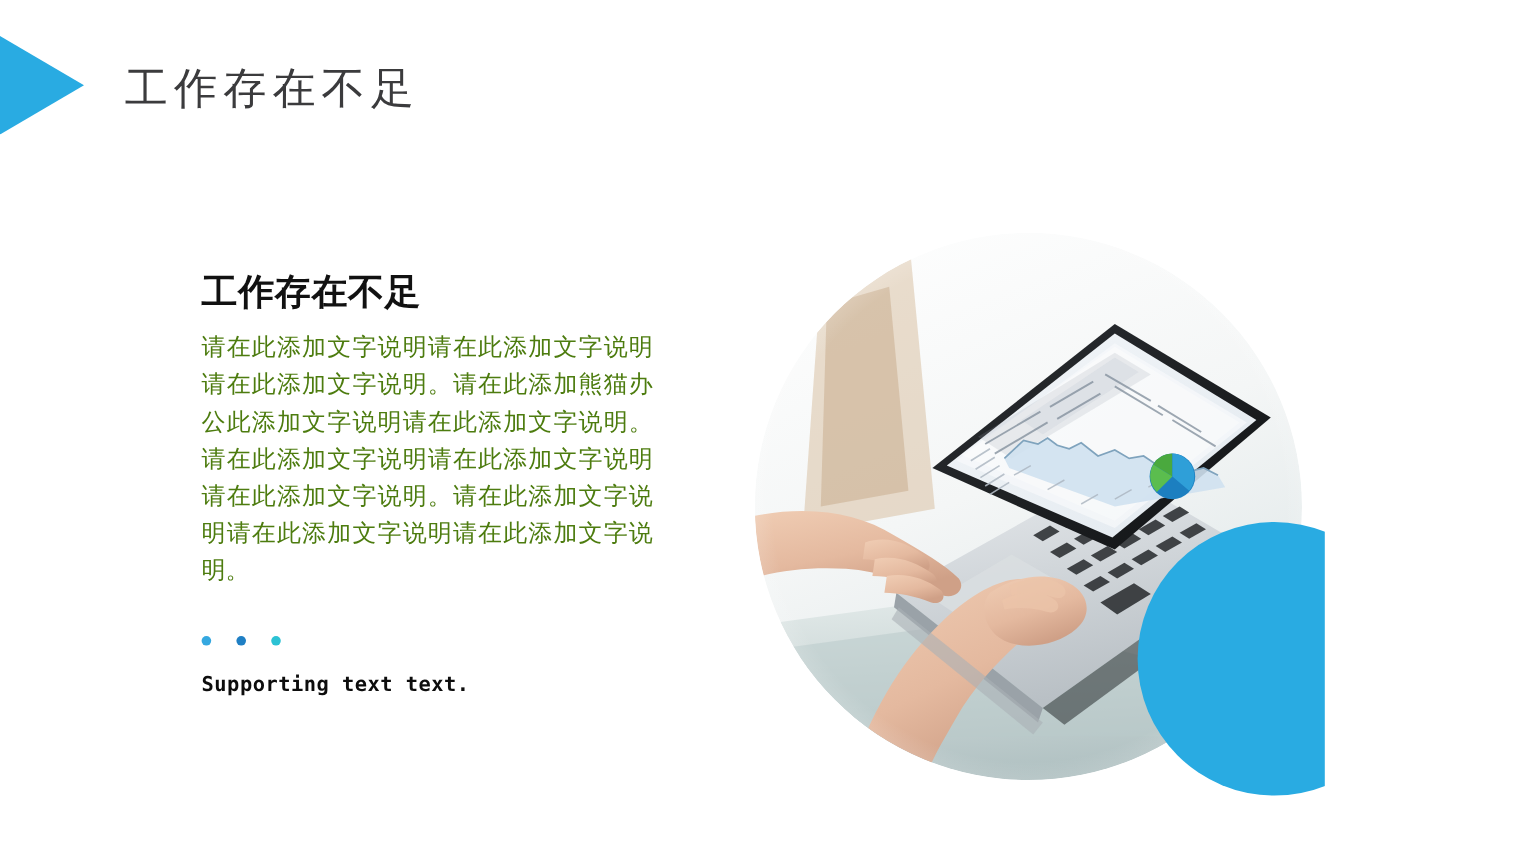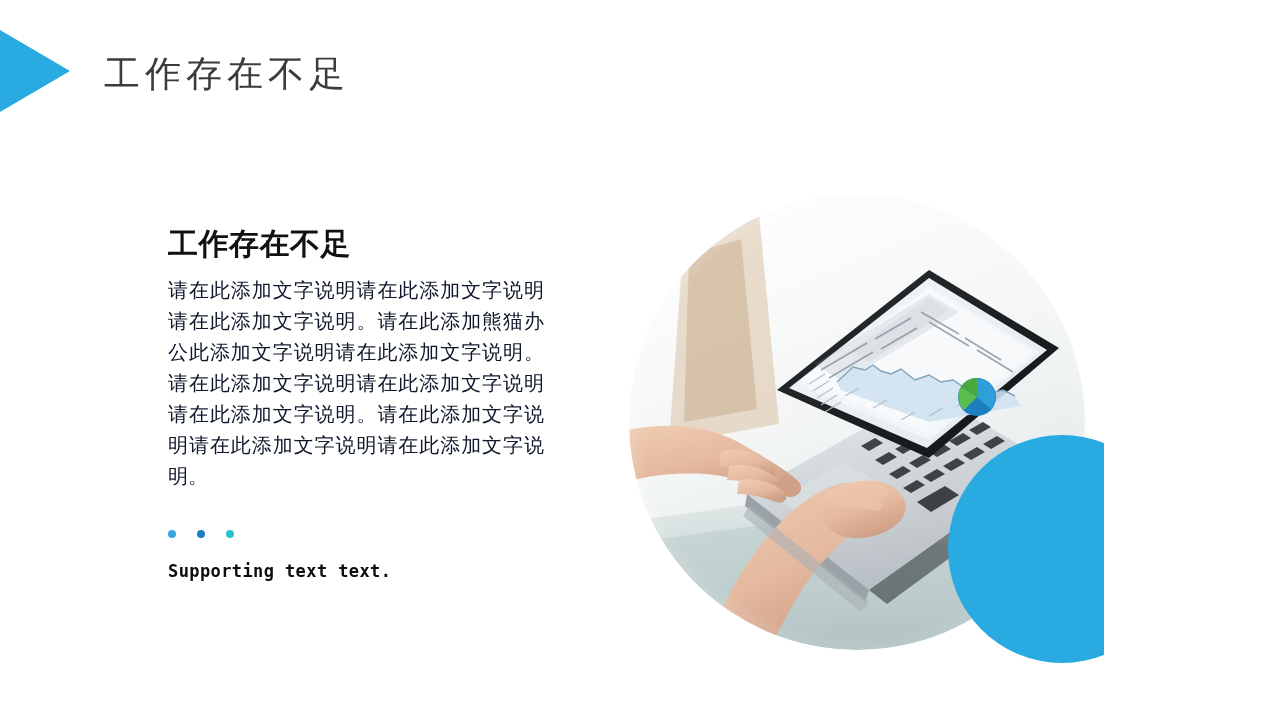--- a/index.html
+++ b/index.html
@@ -49,21 +49,21 @@
   .body-heading {
     font-size: 30px;
     font-weight: bold;
     color: #111111;
     line-height: 1.18;
     letter-spacing: 0.5px;
     margin: 0 0 14px 0;
   }
   .body-paragraph {
     font-size: 20px;
-    color: #0f172a;
+    color: #4d7c0f;
     line-height: 31px;
     letter-spacing: 0px;
     margin: 0;
     text-align: justify;
     text-justify: inter-ideograph;
   }
 
   
   .dot-row {
     position: absolute;

